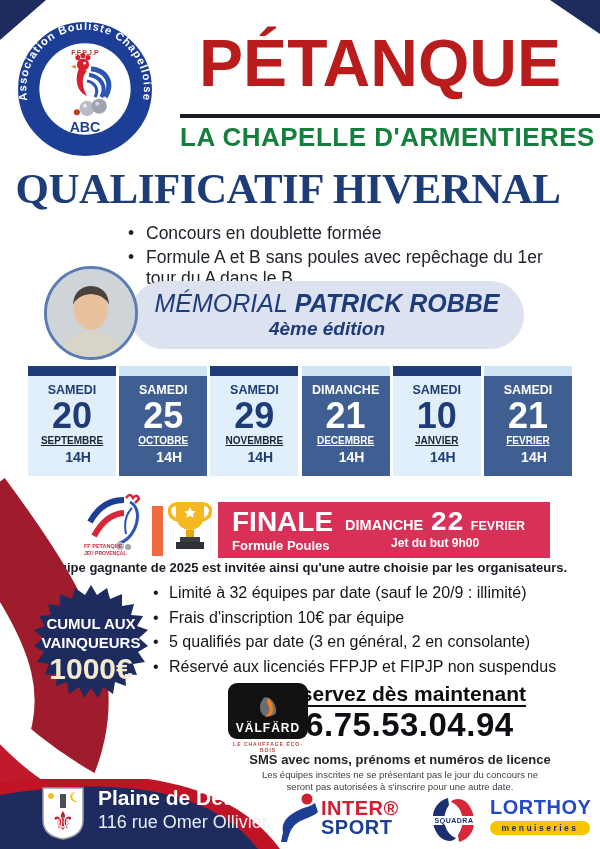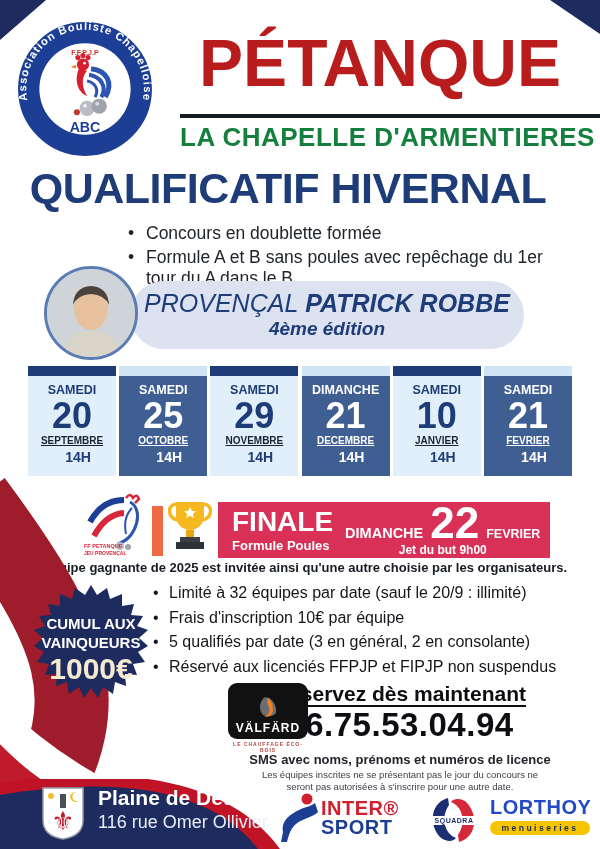--- a/index.html
+++ b/index.html
@@ -12,21 +12,21 @@
   .abs{position:absolute;}
   
   .corner-tl{left:0;top:0;width:0;height:0;border-top:40px solid #1d2b5e;border-right:46px solid transparent;z-index:4;}
   .corner-tr{right:0;top:0;width:0;height:0;border-top:34px solid #1d2b5e;border-left:50px solid transparent;z-index:4;}
   
   .club-logo{left:14px;top:18px;width:142px;height:142px;z-index:3;}
   .main-title{left:168px;top:30px;width:424px;text-align:center;font-size:66px;font-weight:800;color:#b91c1c;letter-spacing:0px;line-height:1;}
   .title-rule{left:180px;top:114px;right:0;height:4px;background:#171c24;}
   .subtitle{left:180px;top:122px;right:0;text-align:left;font-size:26px;font-weight:700;color:#15803d;letter-spacing:0.5px;}
   
-  .event-title{left:0;top:164px;width:576px;text-align:center;font-size:43px;font-weight:800;color:#1e3c78;letter-spacing:-0.5px;}
+  .event-title{left:0;top:164px;width:576px;text-align:center;font-size:43px;font-weight:800;color:#1e3c78;letter-spacing:-0.5px;font-family:Liberation Serif, serif;}
   .event-bullets{left:128px;top:220px;width:420px;margin:0;padding:0;list-style:none;font-size:17.5px;color:#20242b;}
   .event-bullets li{margin:3px 0;padding-left:18px;position:relative;}
   .event-bullets li::before{content:"•";position:absolute;left:0;top:0;color:#20242b;}
   
   .memorial-pill{left:130px;top:281px;width:394px;height:68px;background:#dce2ef;border-radius:34px;display:flex;flex-direction:column;justify-content:center;align-items:center;}
   .memorial-line1{font-style:italic;font-size:25px;color:#1e3c78;line-height:1.1;}
   .memorial-prefix{font-weight:500;}
   .memorial-name{font-weight:800;}
   .memorial-edition{font-style:italic;font-size:19px;font-weight:600;color:#1e3c78;}
   .memorial-photo{left:44px;top:266px;width:88px;height:88px;border-radius:50%;border:3px solid #5b7db3;overflow:hidden;background:#d9dde0;z-index:2;}
@@ -49,21 +49,21 @@
   .ffpjp-logo{left:80px;top:492px;width:70px;height:66px;}
   .orange-bar{left:152px;top:506px;width:11px;height:50px;background:#f06a41;}
   .trophy{left:168px;top:498px;width:44px;height:60px;}
   .finale-banner{left:218px;top:502px;width:332px;height:56px;background:#d83057;display:flex;align-items:center;color:#fff;}
   .finale-col1{margin-left:14px;}
   .finale-label{font-size:28px;font-weight:800;line-height:1;}
   .finale-formula{font-size:13px;font-weight:600;margin-top:2px;}
   .finale-col2{margin-left:12px;text-align:center;}
   .finale-date{display:flex;align-items:baseline;gap:7px;justify-content:center;}
   .finale-day{font-size:14.5px;font-weight:600;}
-  .finale-num{font-size:44px;font-weight:800;line-height:0.9;}
+  .finale-num{font-size:28px;font-weight:800;line-height:0.9;font-family:Liberation Mono, monospace;}
   .finale-month{font-size:12.5px;font-weight:600;}
   .finale-note{font-size:12px;font-weight:700;margin-top:1px;}
   .invite-note{left:0;top:560px;width:600px;text-align:center;font-size:13px;font-weight:600;color:#171c24;}
   
   .rules{left:150px;top:581px;width:440px;margin:3px;padding:0;list-style:none;font-size:16px;font-weight:500;color:#14161a;z-index:2;}
   .rules li{margin:0 0 6.5px 0;padding-left:16px;position:relative;}
   .rules li::before{content:"•";position:absolute;left:0;top:0;}
   
   .prize{left:26px;top:585px;width:130px;height:130px;z-index:2;}
   .prize svg{position:absolute;left:0;top:0;}
@@ -146,21 +146,21 @@
   <div class="abs subtitle">LA CHAPELLE D'ARMENTIERES</div>
 
   <div class="abs event-title">QUALIFICATIF HIVERNAL</div>
   <ul class="abs event-bullets">
     <li>Concours en doublette formée</li>
     <li>Formule A et B sans poules avec repêchage du 1er tour du A dans le B</li>
   </ul>
 
   <div class="abs memorial-pill">
     <div class="memorial-line1">
-      <span class="memorial-prefix">PROVENÇAL</span>
+      <span class="memorial-prefix">MÉMORIAL</span>
       <span class="memorial-name">PATRICK ROBBE</span>
     </div>
     <div class="memorial-edition">4ème édition</div>
   </div>
   <svg class="abs memorial-photo" viewBox="0 0 88 88">
     <rect width="88" height="88" fill="#cfd4d8"></rect>
     <ellipse cx="44" cy="40" rx="17" ry="21" fill="#e8c29e"></ellipse>
     <path d="M26 36 Q 27 18 44 17 Q 61 18 62 36 Q 58 26 44 25 Q 30 26 26 36 Z" fill="#4a423c"></path>
     <path d="M12 88 Q 20 62 44 62 Q 68 62 76 88 Z" fill="#d9d4c8"></path>
   </svg>

